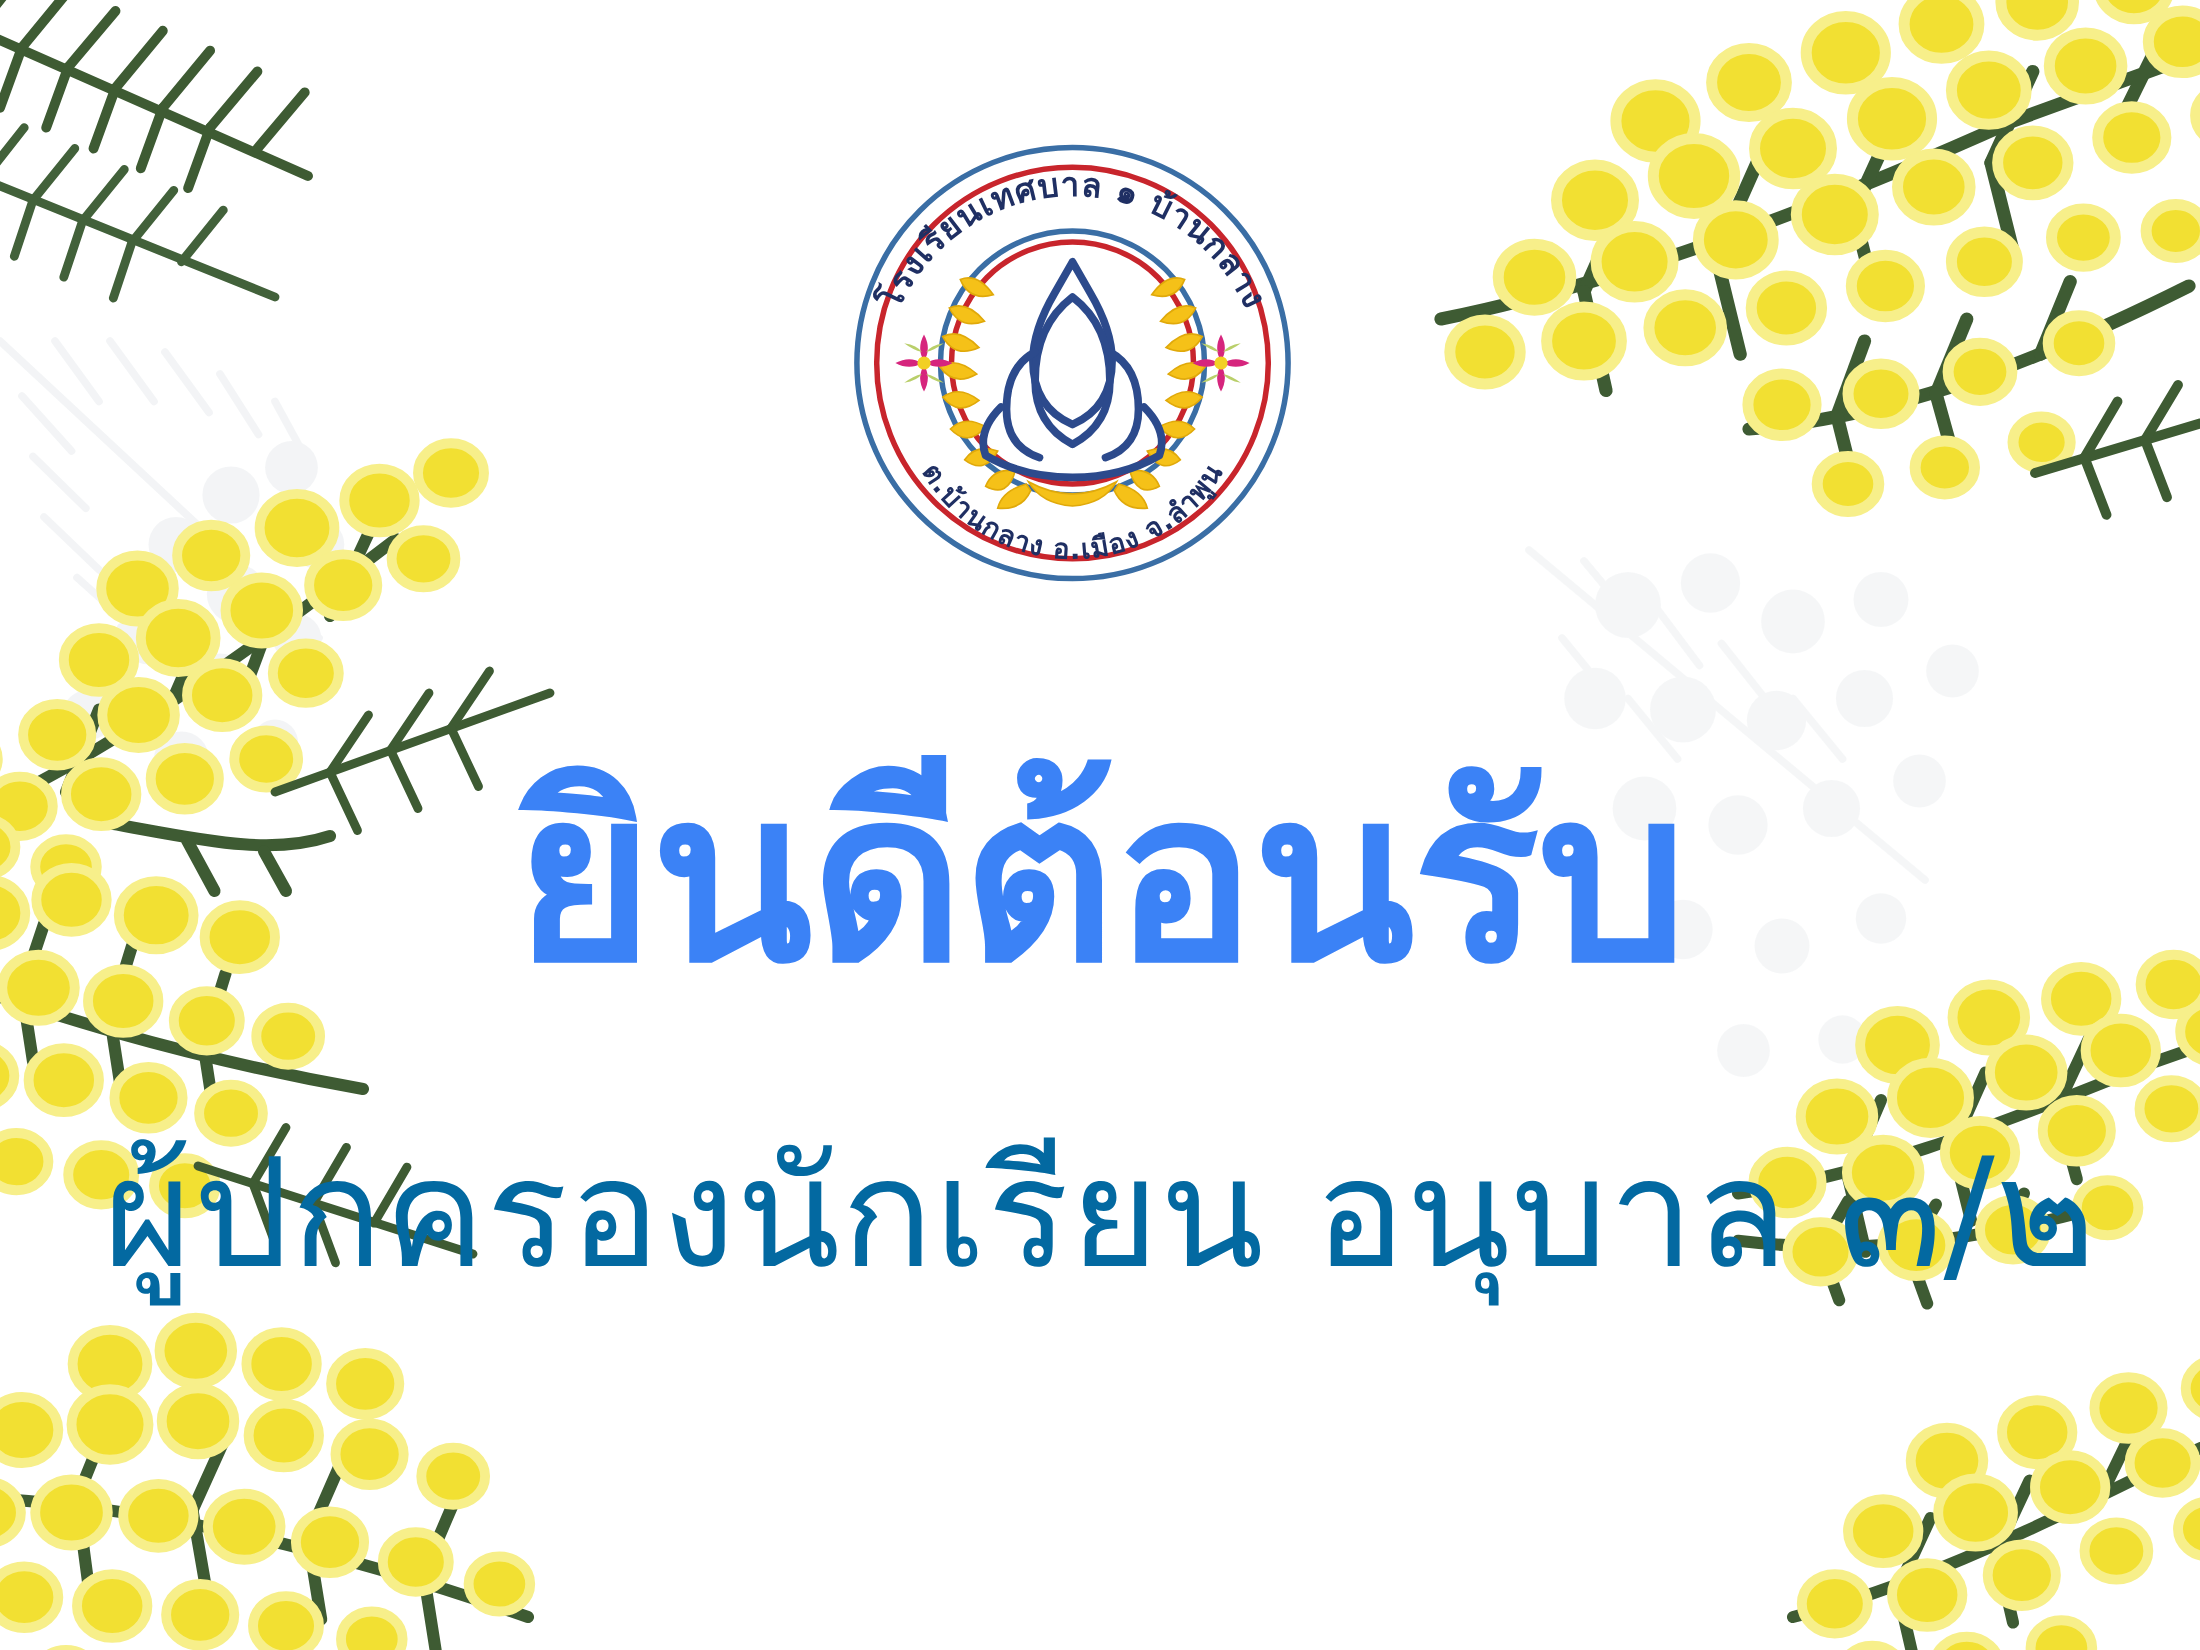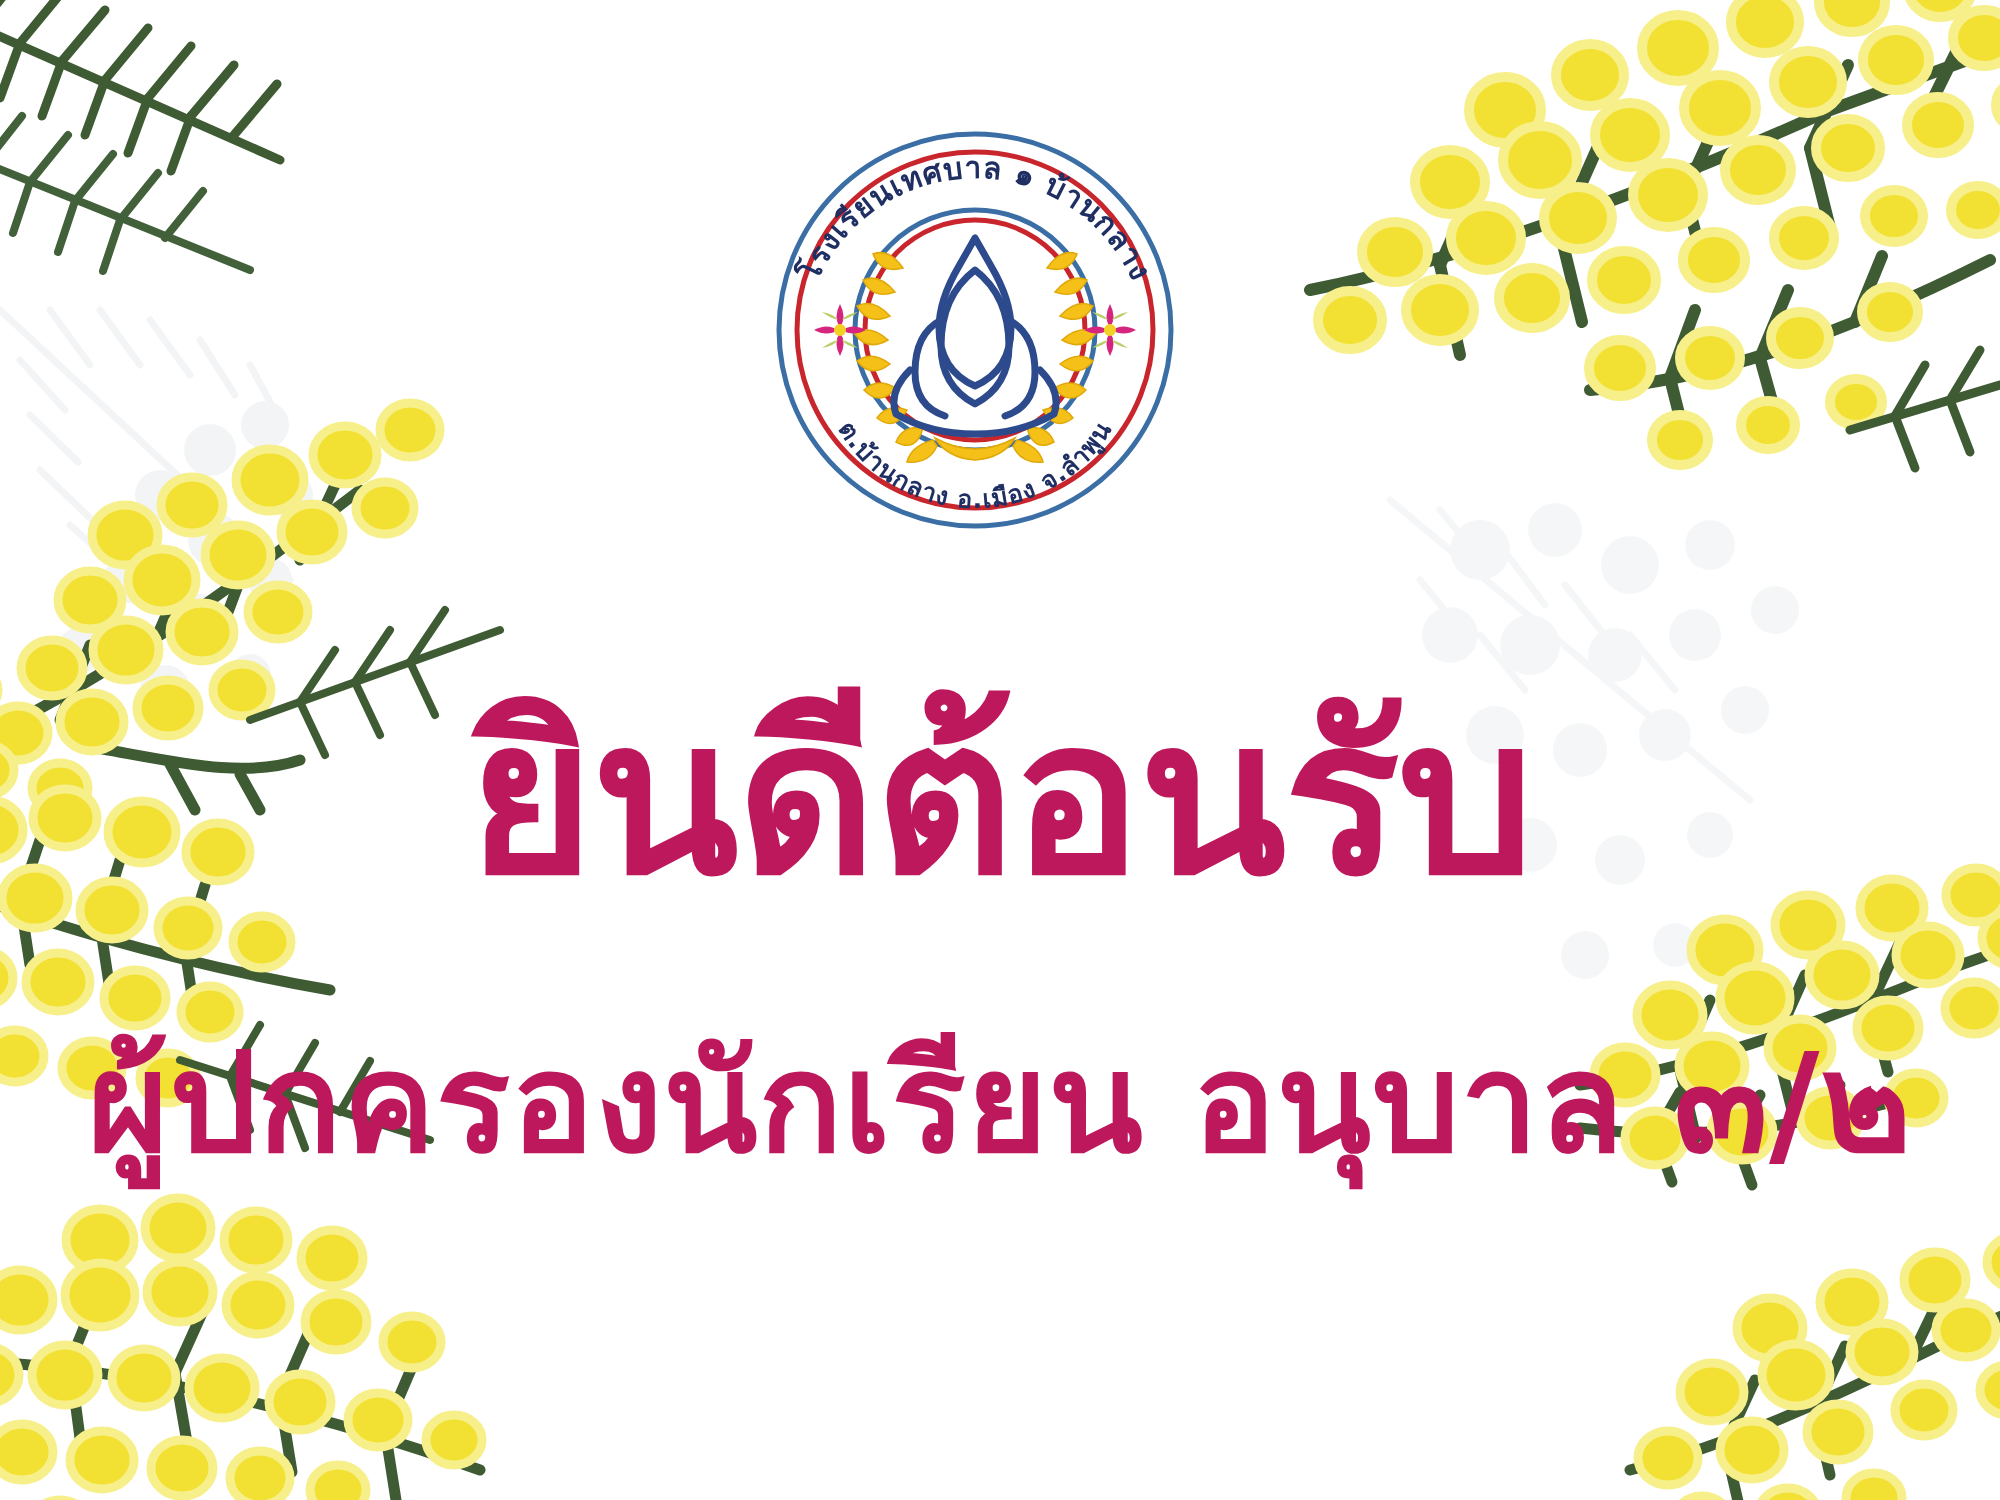--- a/index.html
+++ b/index.html
@@ -34,33 +34,33 @@
     position:absolute;left:0;width:2000px;text-align:center;
   }
   #headline{
     top:690px;
   }
   #headline .txt{
     display:inline-block;
     font-size:215px;
     line-height:1.0;
     font-weight:bold;
-    color:#be185d;
+    color:#3b82f6;
     letter-spacing:-2px;
     white-space:nowrap;
   }
   #subheadline{
     top:1035px;
   }
   #subheadline .txt{
     display:inline-block;
     font-size:138px;
     line-height:1.0;
-    font-weight:bold;
-    color:#be185d;
+    font-weight:normal;
+    color:#0369a1;
     letter-spacing:1px;
     white-space:nowrap;
   }
 </style>
 </head>
 <body>
 
 <div id="slide">
 
   <div class="deco wm" style="left:-40px;top:250px;width:560px;height:560px;">

